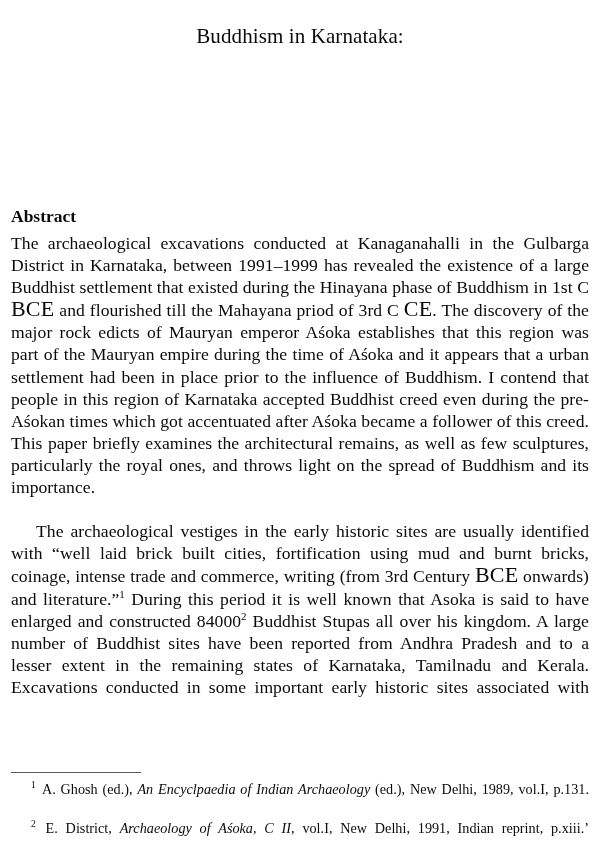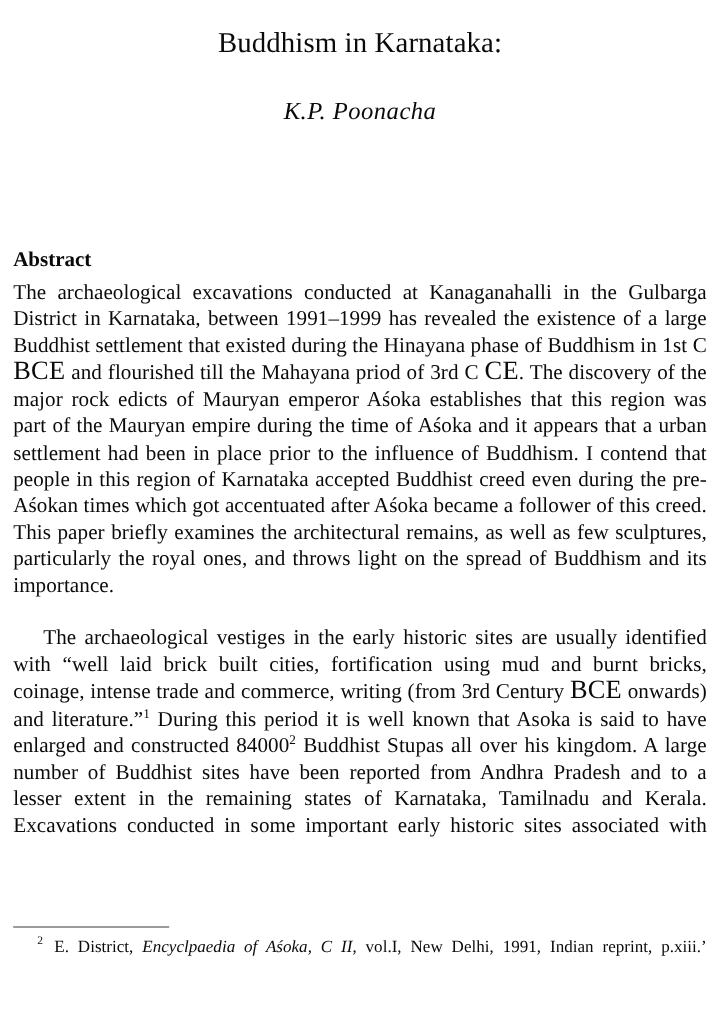--- a/index.html
+++ b/index.html
@@ -27,21 +27,21 @@
     padding: 0;
   }
 
   
   .title-block {
     margin: 0;
     padding-top: 18px;
     text-align: center;
   }
   .title-line {
-    font-size: 24px;
+    font-size: 21px;
     line-height: 37px;
     font-weight: normal;
     letter-spacing: 0.1px;
     white-space: nowrap;
   }
   .title-line-2 {
     font-size: 25.5px;
     line-height: 37px;
     letter-spacing: -0.1px;
   }
@@ -144,32 +144,32 @@
 </style>
 </head>
 <body>
 
 <div class="page">
 
   <div class="title-block">
     <div class="title-line">Buddhism in Karnataka:</div>
   </div>
 
-  <div class="author">K.P. Poonacha</div>
 
   <div class="abstract-heading">Abstract</div>
 
   <div class="body-col">
 
     <p class="para"><span>The archaeological excavations conducted at Kanaganahalli in the Gulbarga District in Karnataka, between 1991–1999 has revealed the existence of a large Buddhist settlement that existed during the Hinayana phase of Buddhism in 1st C </span><span class="sc">BCE</span><span> and flourished till the Mahayana priod of 3rd C </span><span class="sc">CE</span><span>. The discovery of the major rock edicts of Mauryan emperor Aśoka establishes that this region was part of the Mauryan empire during the time of Aśoka and it appears that a urban settlement had been in place prior to the influence of Buddhism. I contend that people in this region of Karnataka accepted Buddhist creed even during the pre-Aśokan times which got accentuated after Aśoka became a follower of this creed. This paper briefly examines the architectural remains, as well as few sculptures, particularly the royal ones, and throws light on the spread of Buddhism and its importance.</span></p>
 
     <p class="para indent"><span>The archaeological vestiges in the early historic sites are usually identified with “well laid brick built cities, fortification using mud and burnt bricks, coinage, intense trade and commerce, writing (from 3rd Century </span><span class="sc">BCE</span><span> onwards) and literature.”</span><sup class="fn">1</sup><span> During this period it is well known that Asoka is said to have enlarged and constructed 84000</span><sup class="fn">2</sup><span> Buddhist Stupas all over his kingdom. A large number of Buddhist sites have been reported from Andhra Pradesh and to a lesser extent in the remaining states of Karnataka, Tamilnadu and Kerala. Excavations conducted in some important early historic sites associated with</span></p>
 
   </div>
 
   <div class="footnotes">
     <hr class="fn-rule">
 
+    <p class="footnote"><span class="fn-num">1</span><span> A. Ghosh (ed.), </span><span class="it">An Encyclpaedia of Indian Archaeology</span><span> (ed.), New Delhi, 1989, vol.I, p.131.</span></p>
 
-    <p class="footnote"><span class="fn-num">2</span><span> E. District, </span><span class="it">Encyclpaedia of Aśoka, C II</span><span>, vol.I, New Delhi, 1991, Indian reprint, p.xiii.’</span></p>
+    <p class="footnote"><span class="fn-num">2</span><span> E. District, </span><span class="it">Archaeology of Aśoka, C II</span><span>, vol.I, New Delhi, 1991, Indian reprint, p.xiii.’</span></p>
   </div>
 
 </div>
 
 </body></html>

